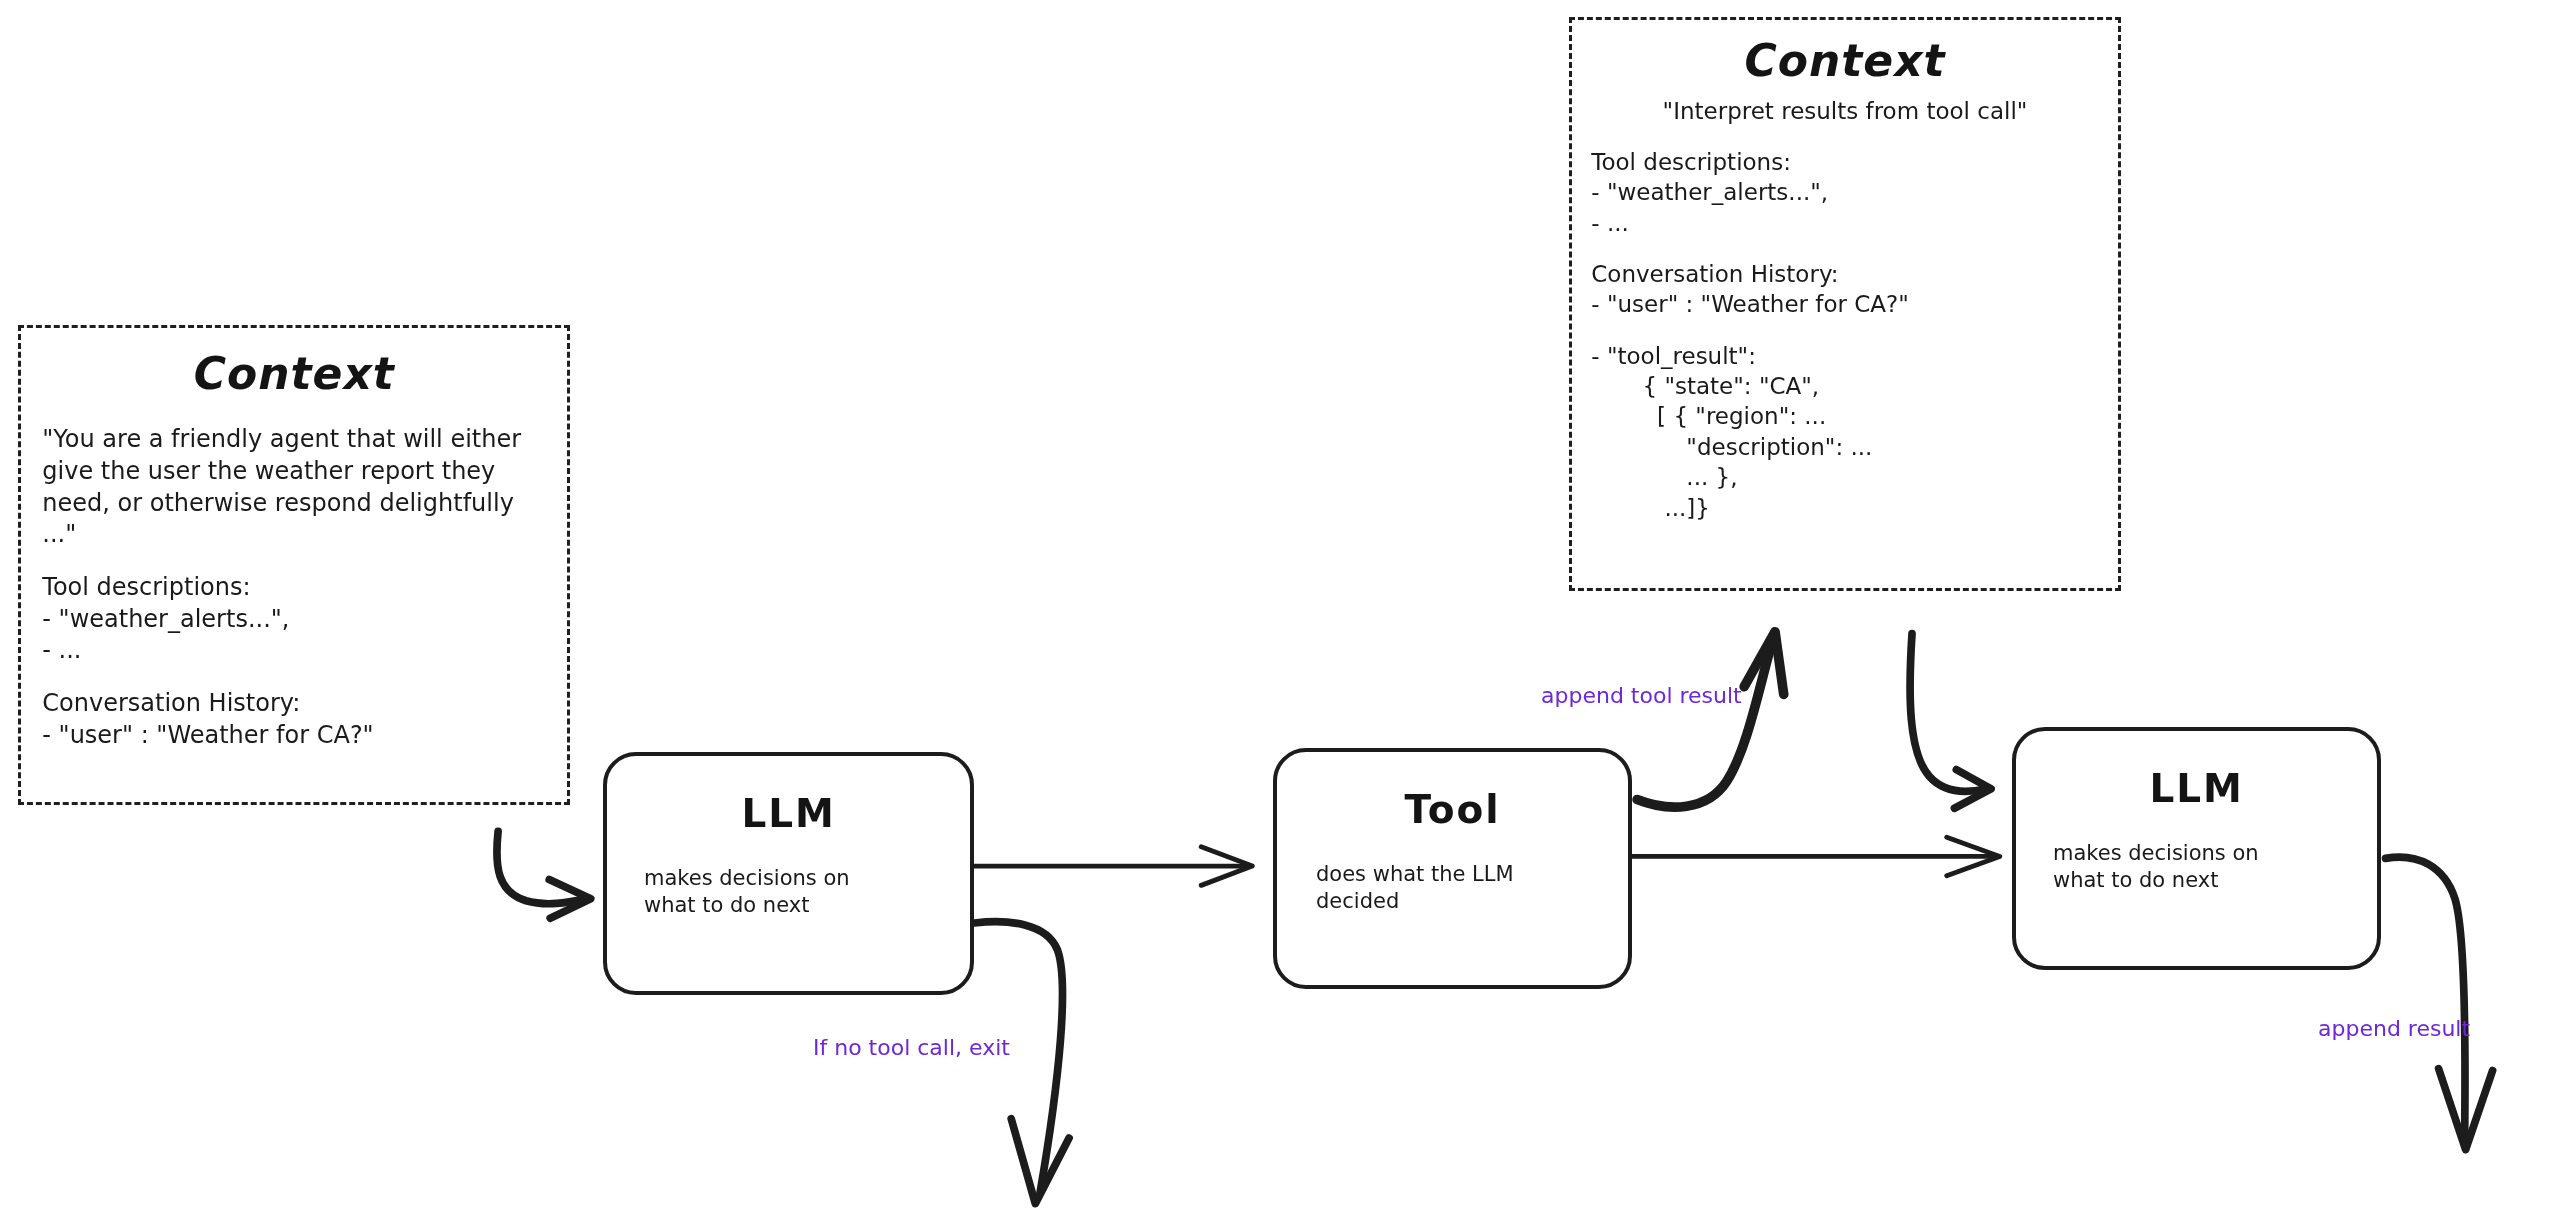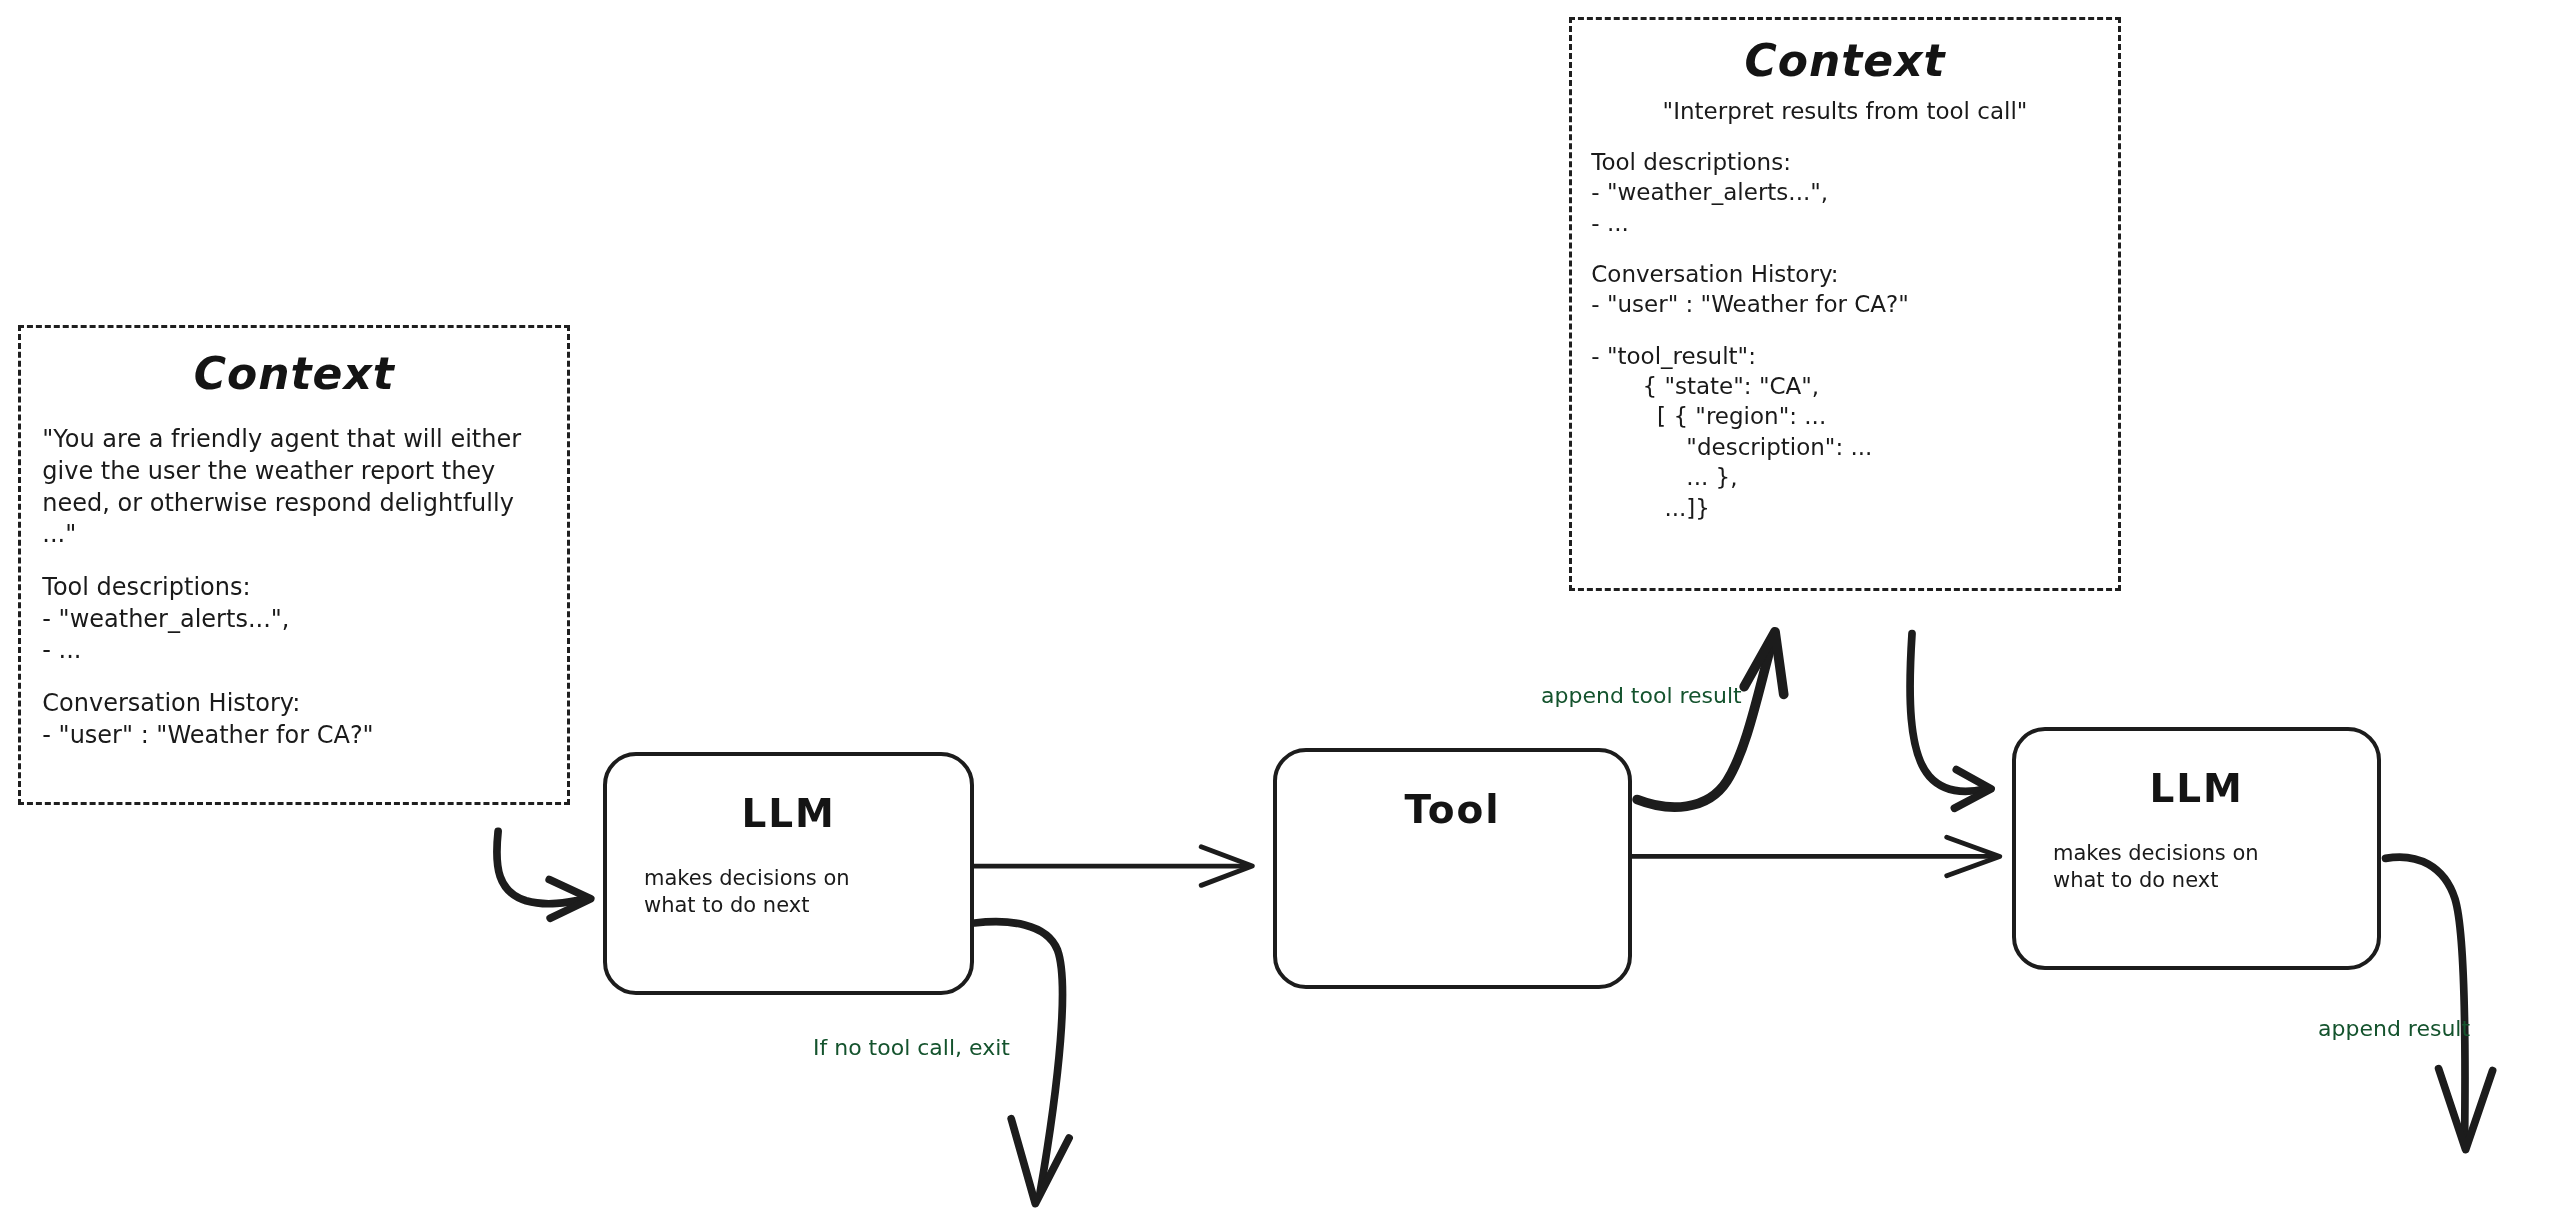--- a/index.html
+++ b/index.html
@@ -100,21 +100,21 @@
   #node-llm-1 { left: 603px; top: 752px; width: 371px; height: 243px; }
   #node-tool  { left: 1257px; top: 748px; width: 359px; height: 241px; margin-left: 16px; }
   #node-llm-2 { left: 2012px; top: 727px; width: 369px; height: 243px; }
 
   #node-tool .node-sub { padding-left: 39px; }
 
   
   .edge-label {
     position: absolute;
     font-size: 22px;
-    color: #14532d;
+    color: #6d28d9;
     white-space: nowrap;
   }
   #label-exit          { left: 813px;  top: 1035px; text-align: center; }
   #label-append        { left: 1541px; top: 683px;  }
   #label-return        { left: 2318px; top: 1016px; }
 
   
   #arrows {
     position: absolute;
     left: 0;
@@ -221,20 +221,22 @@
   </div>
 
   <div class="node-box" id="node-llm-1">
     <div class="node-title">LLM</div>
     <div class="node-sub">makes decisions on
 what to do next</div>
   </div>
 
   <div class="node-box" id="node-tool">
     <div class="node-title">Tool</div>
+    <div class="node-sub">does what the LLM
+decided</div>
   </div>
 
   <div class="node-box" id="node-llm-2">
     <div class="node-title">LLM</div>
     <div class="node-sub">makes decisions on
 what to do next</div>
   </div>
 
   <div class="edge-label" id="label-exit">If no tool call, exit</div>
   <div class="edge-label" id="label-append">append tool result</div>

